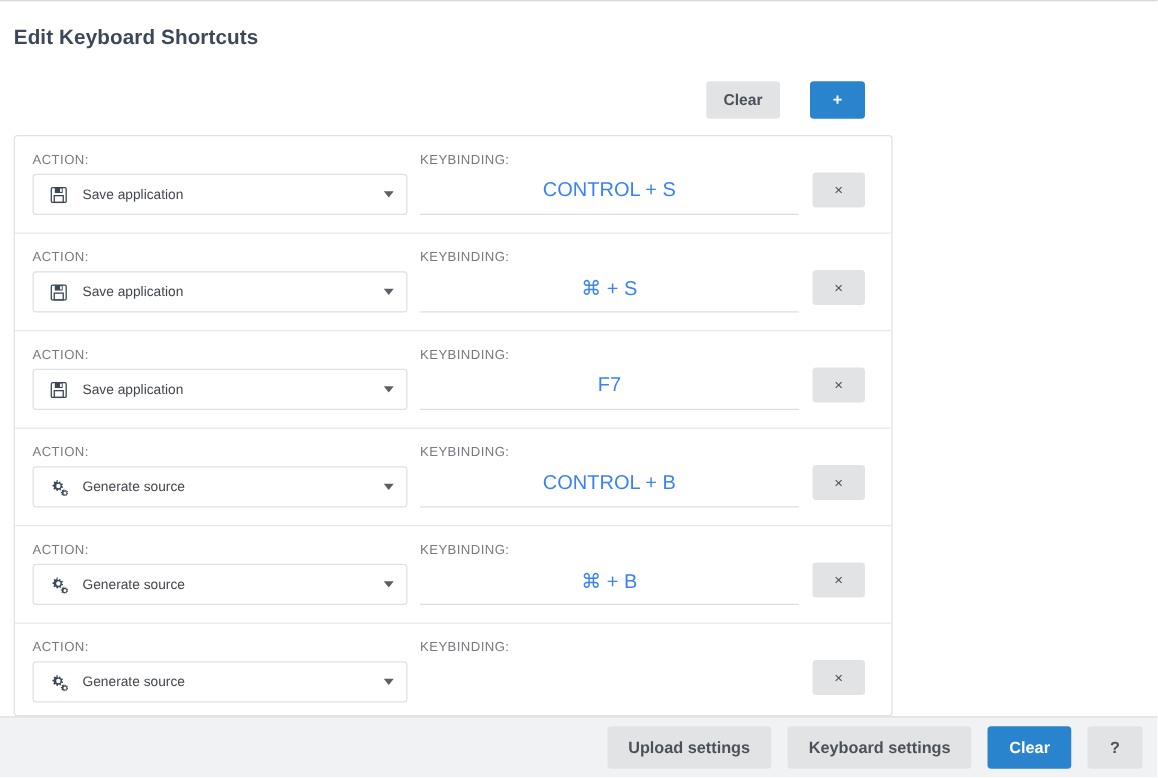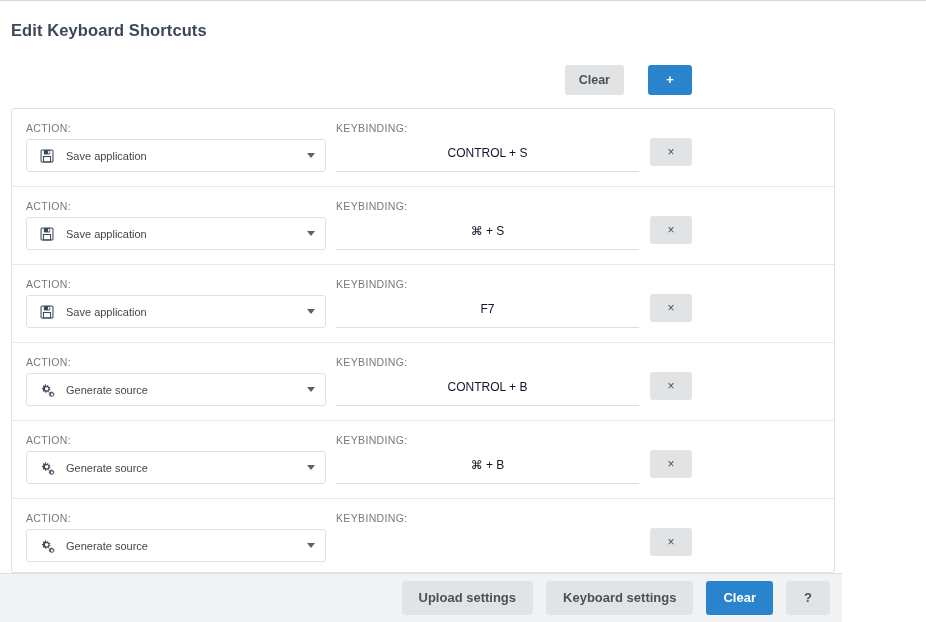--- a/index.html
+++ b/index.html
@@ -71,21 +71,21 @@
     width: 44px;
     padding: 0;
     font-size: 13px;
   }
 
   
   .card {
     position: absolute;
     left: 11px;
     top: 107px;
-    width: 824px;
+    width: 703px;
     bottom: 49px;
     background: #ffffff;
     border: 1px solid #e0e2e6;
     border-radius: 3px;
     overflow: hidden;
   }
   .card-scroll {
     height: 100%;
     overflow: hidden;
   }
@@ -156,22 +156,22 @@
     position: absolute;
     left: 324px;
     top: 30px;
     width: 303px;
     height: 33px;
     border: none;
     border-bottom: 1px solid #dcdee1;
     background: transparent;
     text-align: center;
     font-family: "Liberation Sans", sans-serif;
-    font-size: 12px;
-    color: #0f172a;
+    font-size: 16px;
+    color: #3b82f6;
     outline: none;
     padding: 0 4px 4px;
   }
 
   
   .btn-remove {
     position: absolute;
     left: 638px;
     top: 29px;
     width: 42px;
@@ -185,21 +185,21 @@
     cursor: pointer;
     line-height: 28px;
     padding: 0;
   }
 
   
   .footer {
     position: absolute;
     left: 0;
     bottom: 0;
-    width: 842px;
+    width: 926px;
     height: 49px;
     background: #f1f2f4;
     border-top: 1px solid #dcdee1;
     display: flex;
     align-items: center;
     justify-content: flex-end;
     gap: 13px;
     padding-right: 12px;
   }
   .footer .btn { font-size: 13px; height: 34px; line-height: 34px; padding: 0 17px; }

